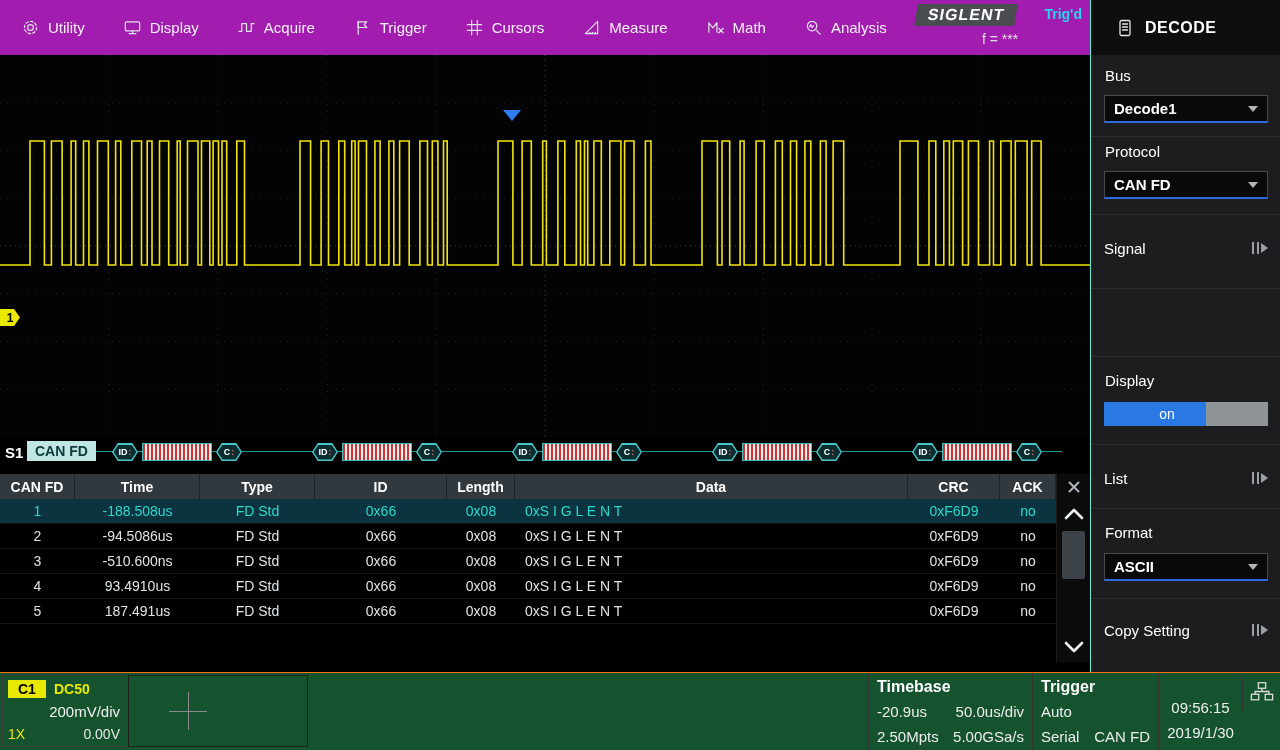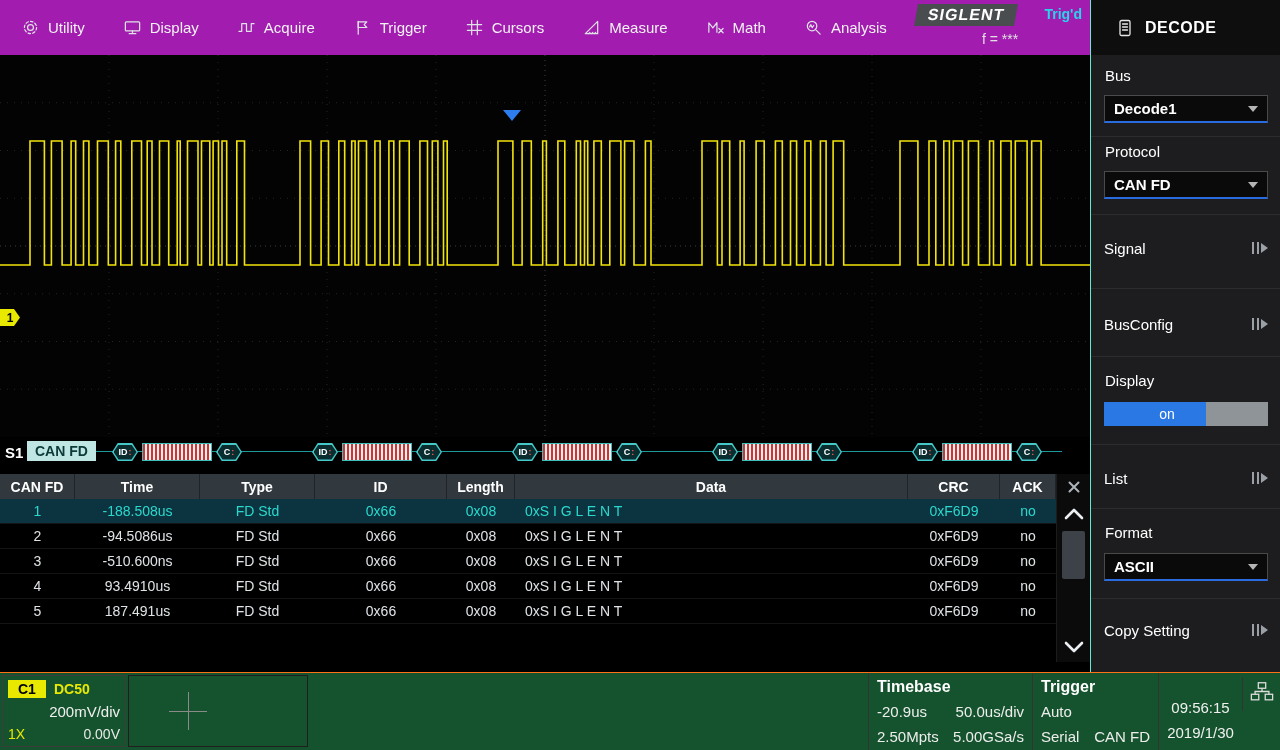--- a/index.html
+++ b/index.html
@@ -435,28 +435,20 @@
     <div class="p-row" style="top:236px">
       <span class="rl">Signal</span>
       <span class="expand">
           <i></i>
           <i></i>
           <em></em>
         </span>
     </div>
     <div class="p-div" style="top:288px"></div>
 
-    <div class="p-row" style="top:312px">
-      <span class="rl">BusConfig</span>
-      <span class="expand">
-          <i></i>
-          <i></i>
-          <em></em>
-        </span>
-    </div>
     <div class="p-div" style="top:356px"></div>
 
     <div class="p-label" style="top:372px">Display</div>
     <div class="toggle" style="top:402px">
       <span class="t-on">on</span>
       <span class="t-off"></span>
     </div>
     <div class="p-div" style="top:444px"></div>
 
     <div class="p-row" style="top:466px">

